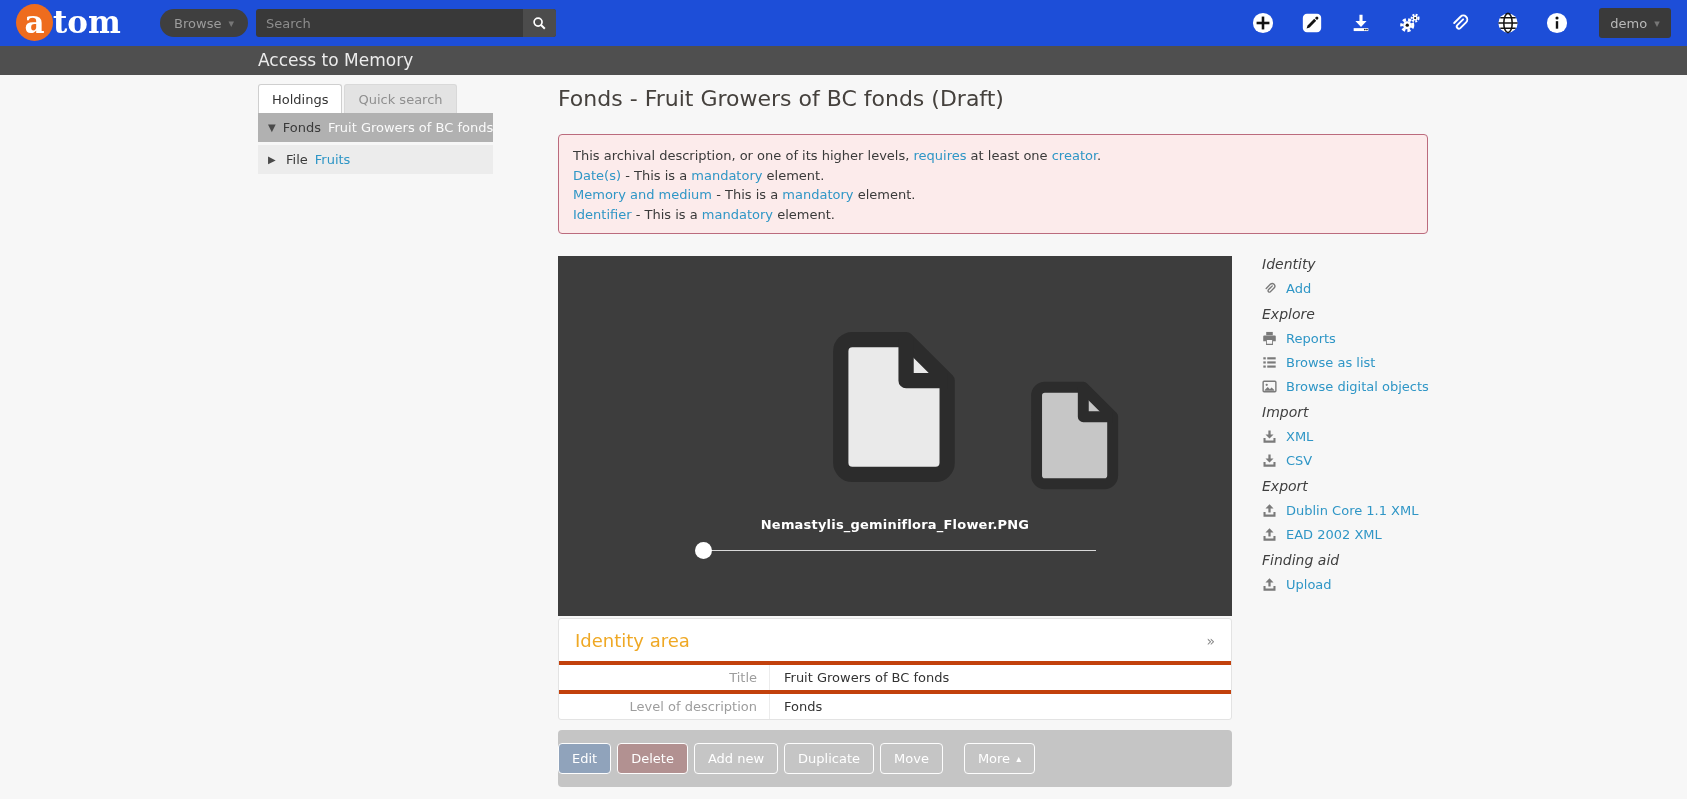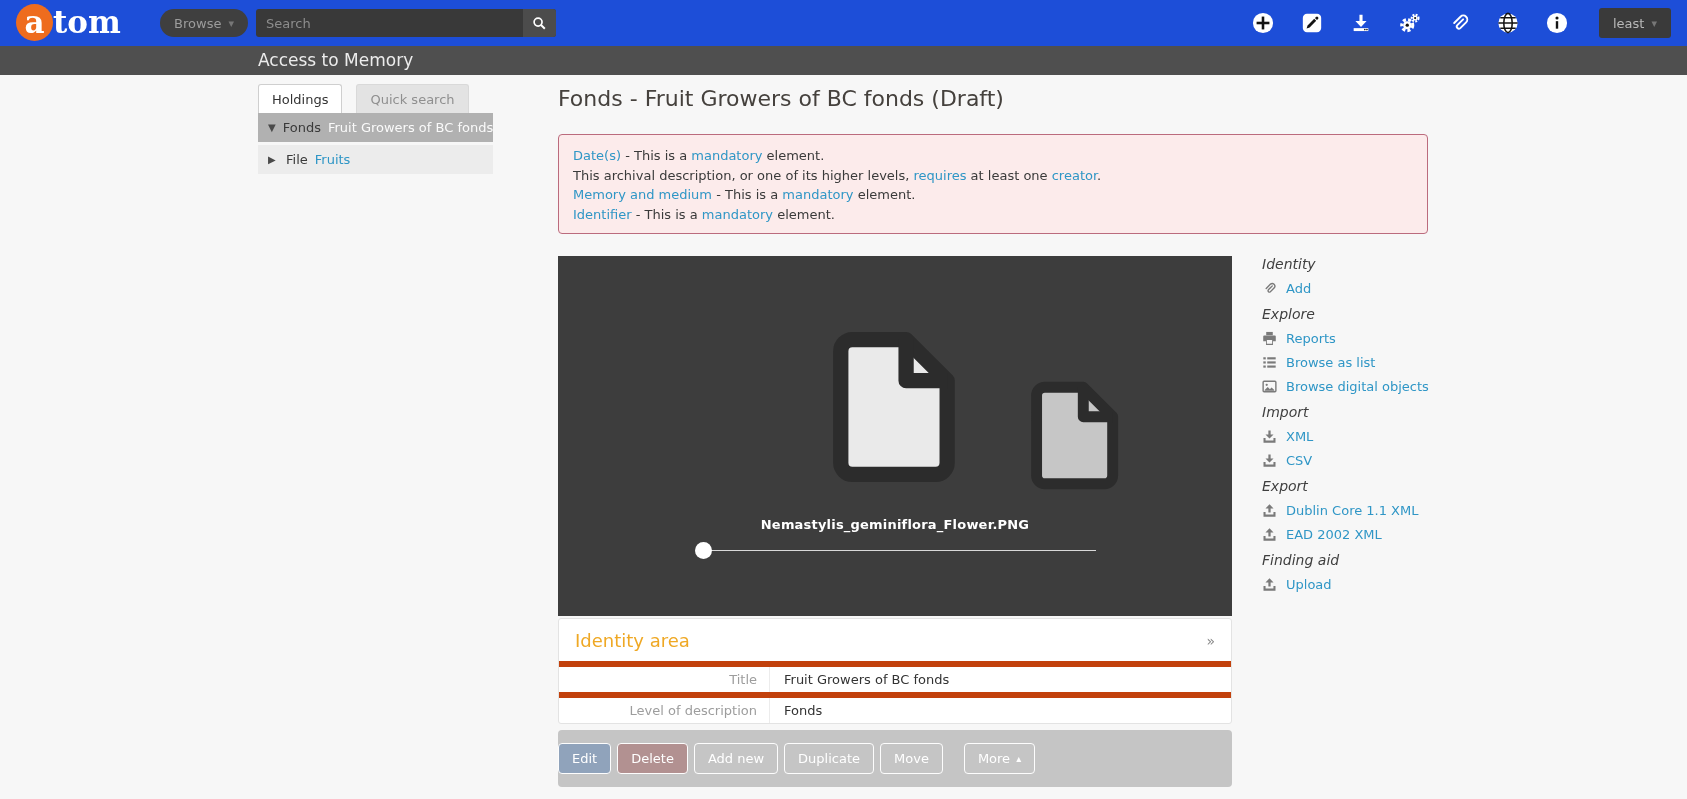--- a/index.html
+++ b/index.html
@@ -30,21 +30,21 @@
   .top-icon-btn svg { width:22px; height:22px; display:block; }
   .user-btn { position:absolute; left:1599px; top:8px; width:72px; height:30px; background:#3a3a3a;
             border:none; border-radius:3px; color:#b9b9b9; font-size:13px; font-family:inherit;
             display:flex; align-items:center; justify-content:center; gap:7px; }
   
   .breadcrumb-bar { position:absolute; top:46px; left:0; width:100%; height:29px; background:#4f4f4f;
             color:#ececec; line-height:29px; padding-left:258px; font-size:17px; }
   .breadcrumb-bar a { color:#ececec; text-decoration:none; cursor:pointer; }
   
   .sidebar { position:absolute; left:258px; top:84px; width:235px; }
-  .tabs { display:flex; align-items:flex-end;gap:12px; }
+  .tabs { display:flex; align-items:flex-end; }
   .tab { padding:7px 13px 6px; font-size:13px; border-radius:3px 3px 0 0; cursor:pointer; }
   .tab.active { background:#fff; border:1px solid #cfcfcf; border-bottom:none; color:#333; }
   .tab.inactive { background:#e3e3e3; border:1px solid #d9d9d9; border-bottom:none; color:#8f8f8f; margin-left:2px; }
   .tree-row { height:29px; display:flex; align-items:center; gap:7px; padding-left:10px;
             margin-bottom:3px; cursor:pointer; white-space:nowrap; overflow:hidden; }
   .tree-row.selected { background:#b1b1b1; }
   .tree-row.plain    { background:#ececec; }
   .expander { font-size:10px; color:#4a4a4a; width:11px; }
   .tree-level { color:#3a3a3a; }
   .tree-row.selected .tree-title { color:#fafafa; }
@@ -63,21 +63,21 @@
             color:#fff; font-weight:bold; font-size:13px; letter-spacing:.2px; }
   .slider-track { position:absolute; left:146px; top:294px; width:392px; height:1px; background:#d9d9d9; }
   .slider-handle { position:absolute; left:137px; top:286px; width:17px; height:17px; border-radius:50%;
             background:#fff; cursor:grab; }
   
   .identity { position:absolute; left:558px; top:618px; width:674px; background:#fff;
             border:1px solid #e3e3e3; border-radius:3px; }
   .panel-heading { display:flex; justify-content:space-between; align-items:center; padding:11px 16px 10px; }
   .panel-heading .heading { color:#efa824; font-size:18px; }
   .panel-heading .chevron { color:#8a8a8a; font-size:14px; text-decoration:none; cursor:pointer; }
-  .irow { display:flex; border-top:6px solid #c2410c; }
+  .irow { display:flex; border-top:4px solid #c2410c; }
   .ilabel { width:211px; padding:5px 12px; text-align:right; color:#9d9d9d; border-right:1px solid #ececec; }
   .ivalue { flex:1; padding:5px 14px; color:#333; }
   
   .actions-bar { position:absolute; left:558px; top:730px; width:674px; height:57px; background:#c5c5c5;
             border-radius:4px; display:flex; align-items:center; gap:6px; }
   .abtn { height:31px; padding:0 13px; background:transparent; border:1px solid #fdfdfd; border-radius:4px;
             color:#fff; font-size:13px; font-family:inherit; cursor:pointer; display:flex; align-items:center; gap:6px; }
   .abtn.edit { background:#90a3bb; }
   .abtn.delete { background:#b29191; }
   .abtn.more { margin-left:15px; }
@@ -165,21 +165,21 @@
       <button class="top-icon-btn" title="quick-links">
         <svg viewBox="0 0 24 24">
           <circle cx="12" cy="12" r="11" fill="#fff"></circle>
           <rect x="10.7" y="10" width="2.6" height="8.2" fill="#141414"></rect>
           <circle cx="12" cy="6.6" r="1.7" fill="#141414"></circle>
         </svg>
       </button>
     </div>
 
     <button class="user-btn">
-      <span>least</span>
+      <span>demo</span>
       <span class="caret">▾</span>
     </button>
   </header>
 
   <div class="breadcrumb-bar">
     <a>Access to Memory</a>
   </div>
 
   <aside class="sidebar">
     <div class="tabs">
@@ -196,22 +196,22 @@
         <span class="expander">▶</span>
         <span class="tree-level">File</span>
         <span class="tree-title">Fruits</span>
       </div>
     </div>
   </aside>
 
   <h1 class="page-title">Fonds - Fruit Growers of BC fonds (Draft)</h1>
 
   <div class="messages">
+    <div><span>This archival description, or one of its higher levels, </span><a>requires</a><span> at least one </span><a>creator</a><span>.</span></div>
     <div><a>Date(s)</a><span> - This is a </span><a>mandatory</a><span> element.</span></div>
-    <div><span>This archival description, or one of its higher levels, </span><a>requires</a><span> at least one </span><a>creator</a><span>.</span></div>
     <div><a>Memory and medium</a><span> - This is a </span><a>mandatory</a><span> element.</span></div>
     <div><a>Identifier</a><span> - This is a </span><a>mandatory</a><span> element.</span></div>
   </div>
 
   <div class="carousel">
     <svg class="doc-large" viewBox="0 0 26 30">
       <path d="M5 2.2 h10.2 L23 10 v15.6 a2.2 2.2 0 0 1 -2.2 2.2 H5 a2.2 2.2 0 0 1 -2.2 -2.2 V4.4 A2.2 2.2 0 0 1 5 2.2 z" fill="#eaeaea" stroke="#2c2c2c" stroke-width="2.9" stroke-linejoin="round"></path>
       <path d="M15.2 2.2 V10 H23" fill="none" stroke="#2c2c2c" stroke-width="2.9" stroke-linejoin="round"></path>
     </svg>
     <svg class="doc-small" viewBox="0 0 26 30">

